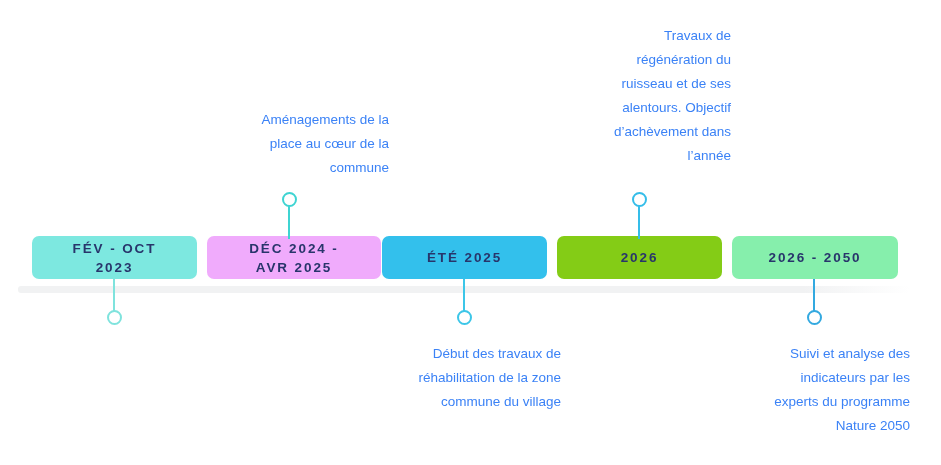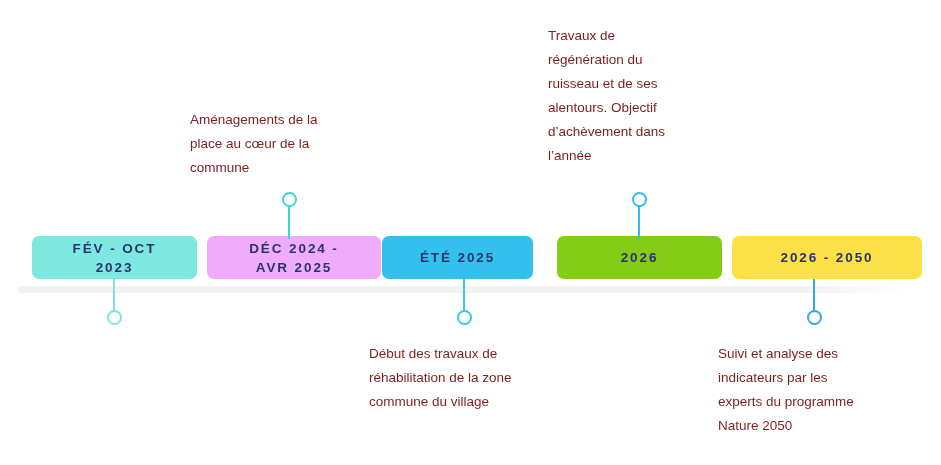--- a/index.html
+++ b/index.html
@@ -55,22 +55,22 @@
     border-radius:50%;
     background:#ffffff;
     box-sizing:border-box;
     border:2px solid #4fd3d6;
   }
 
   
   .note{
     position:absolute;
     font-size:13.5px;
-    color:#7f1d1d;
-    text-align:left;
+    color:#3b82f6;
+    text-align:right;
     line-height:24px;
     white-space:pre-line;
   }
 </style>
 </head>
 <body>
 
 <div id="timeline">
 
   <div class="baseline"></div>
@@ -85,42 +85,42 @@
   <div class="bar" style="left: 207px; width: 174px; background: #f0abfc;">
     <span class="bar-label">DÉC 2024 -
 AVR 2025</span>
   </div>
   <div class="stem" style="left:288px;top:205px;height:34px;background:#3fd4d2;"></div>
   <div class="ring" style="left:282px;top:192px;border-color:#3fd4d2;"></div>
   <div class="note" style="left:190px;top:108px;width:199px;">Aménagements de la
 place au cœur de la
 commune</div>
 
-  <div class="bar" style="left: 382px; width: 151px; background: rgb(51, 192, 236);">
+  <div class="bar" style="left: 382px; width: 165px; background: rgb(51, 192, 236);">
     <span class="bar-label">ÉTÉ 2025</span>
   </div>
   <div class="stem" style="left:463px;top:279px;height:33px;background:#3cc6e8;"></div>
   <div class="ring" style="left:457px;top:310px;border-color:#3cc6e8;"></div>
   <div class="note" style="left:369px;top:342px;width:192px;">Début des travaux de
 réhabilitation de la zone
 commune du village</div>
 
   <div class="bar" style="left: 557px; width: 165px; background: #84cc16;">
     <span class="bar-label">2026</span>
   </div>
   <div class="stem" style="left:638px;top:205px;height:34px;background:#35bde9;"></div>
   <div class="ring" style="left:632px;top:192px;border-color:#35bde9;"></div>
   <div class="note" style="left:548px;top:24px;width:183px;">Travaux de
 régénération du
 ruisseau et de ses
 alentours. Objectif
 d’achèvement dans
 l’année</div>
 
-  <div class="bar" style="left: 732px; width: 190px; background: #fde047;">
+  <div class="bar" style="left: 732px; width: 166px; background: #86efac;">
     <span class="bar-label">2026 - 2050</span>
   </div>
   <div class="stem" style="left:813px;top:279px;height:33px;background:#33a9e0;"></div>
   <div class="ring" style="left:807px;top:310px;border-color:#33a9e0;"></div>
   <div class="note" style="left:718px;top:342px;width:192px;">Suivi et analyse des
 indicateurs par les
 experts du programme
 Nature 2050</div>
 
 </div>

